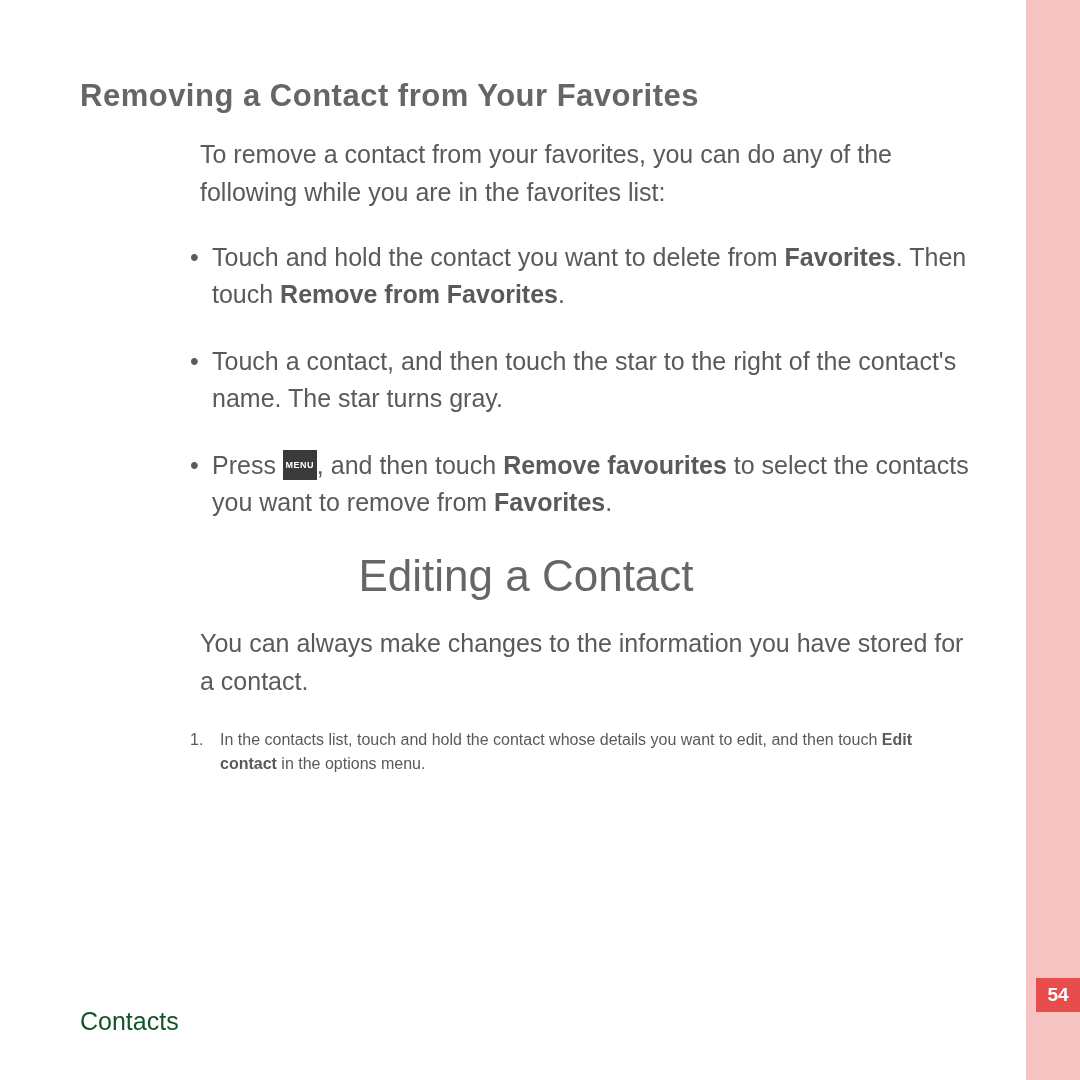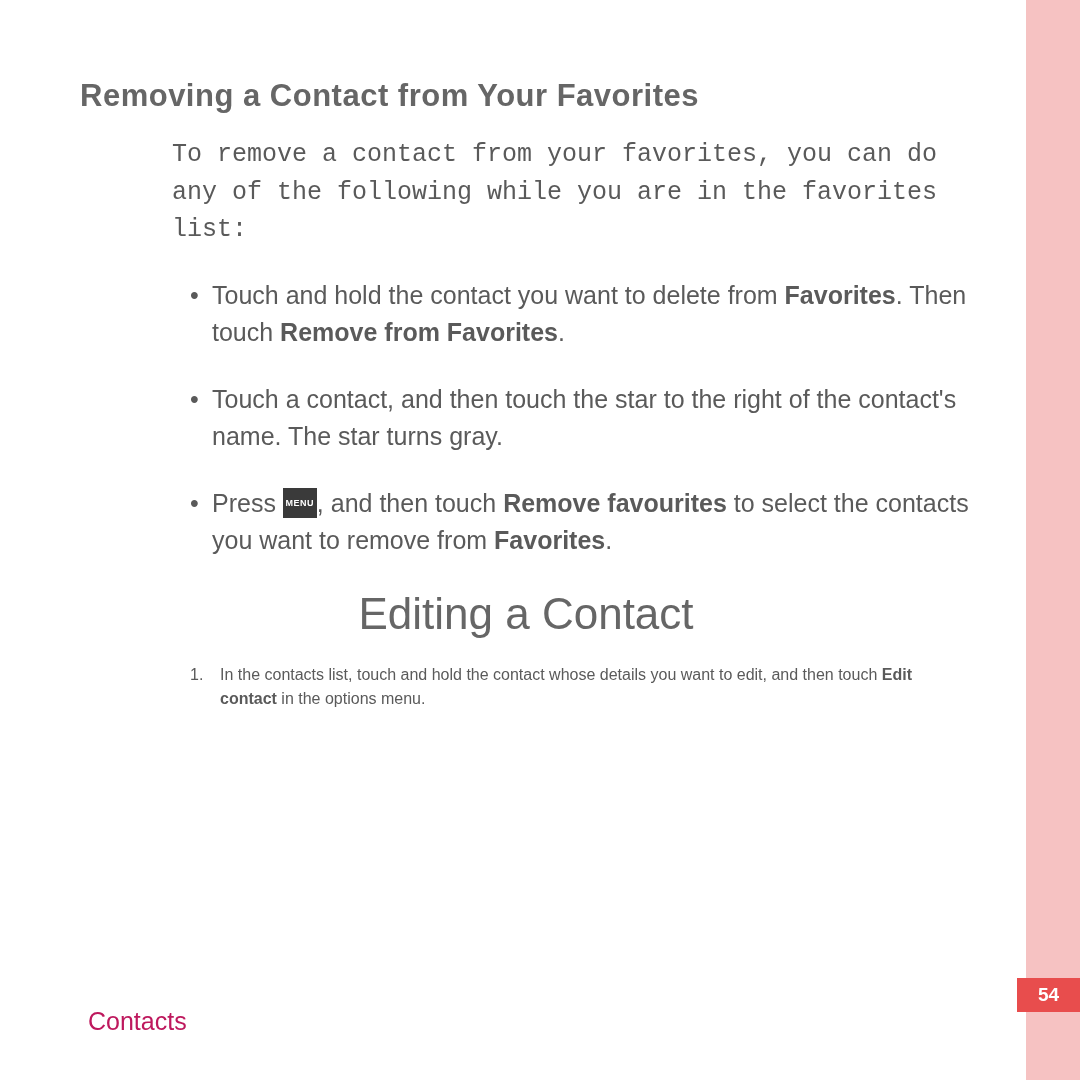--- a/index.html
+++ b/index.html
@@ -26,24 +26,23 @@
     .subheading {
       font-size: 31px;
       color: #666;
       margin-bottom: 22px;
       font-weight: bold;
       letter-spacing: 0.5px;
     }
     .para {
       font-size: 25px;
       line-height: 1.5;
-      margin-left: 92px;
+      margin-left: 120px;
       margin-bottom: 28px;
       color: #5a5a5a;
-      font-family: Liberation Mono, monospace;
     }
     .bullets {
       list-style: none;
       margin-left: 110px;
       margin-bottom: 24px;
     }
     .bullets li {
       font-size: 25px;
       line-height: 1.48;
       margin-bottom: 30px;
@@ -118,29 +117,29 @@
     }
     .note {
       font-size: 23px;
       line-height: 1.5;
       margin-left: 138px;
       color: #5a5a5a;
     }
     .footer {
       position: absolute;
       bottom: 44px;
-      left: 88px;
+      left: 80px;
       font-size: 25px;
-      color: #be185d;
+      color: #14532d;
     }
     .page-badge {
       position: absolute;
       right: 0;
       bottom: 68px;
-      width: 63px;
+      width: 44px;
       height: 34px;
       background: #e84d4d;
       color: #fff;
       font-size: 19px;
       font-weight: bold;
       text-align: center;
       line-height: 34px;
     }
   </style>
 </head>
@@ -160,20 +159,21 @@
       <span>Touch and hold the contact you want to delete from </span><span class="bold">Favorites</span><span>. Then touch </span><span class="bold">Remove from Favorites</span><span>.</span>
     </li>
     <li>Touch a contact, and then touch the star to the right of the contact's name. The star turns gray.</li>
     <li>
       <span>Press </span><span class="menu-icon">MENU</span><span>, and then touch </span><span class="bold">Remove favourites</span><span> to select the contacts you want to remove from </span><span class="bold">Favorites</span><span>.</span>
     </li>
   </ul>
 
   <h1 class="heading1">Editing a Contact</h1>
 
+  <p class="para">You can always make changes to the information you have stored for a contact.</p>
 
   <ol class="ol">
     <li>
       <span>In the contacts list, touch and hold the contact whose details you want to edit, and then touch </span><span class="bold">Edit contact</span><span> in the options menu.</span>
     </li>
   </ol>
 
 
 </div>
 

